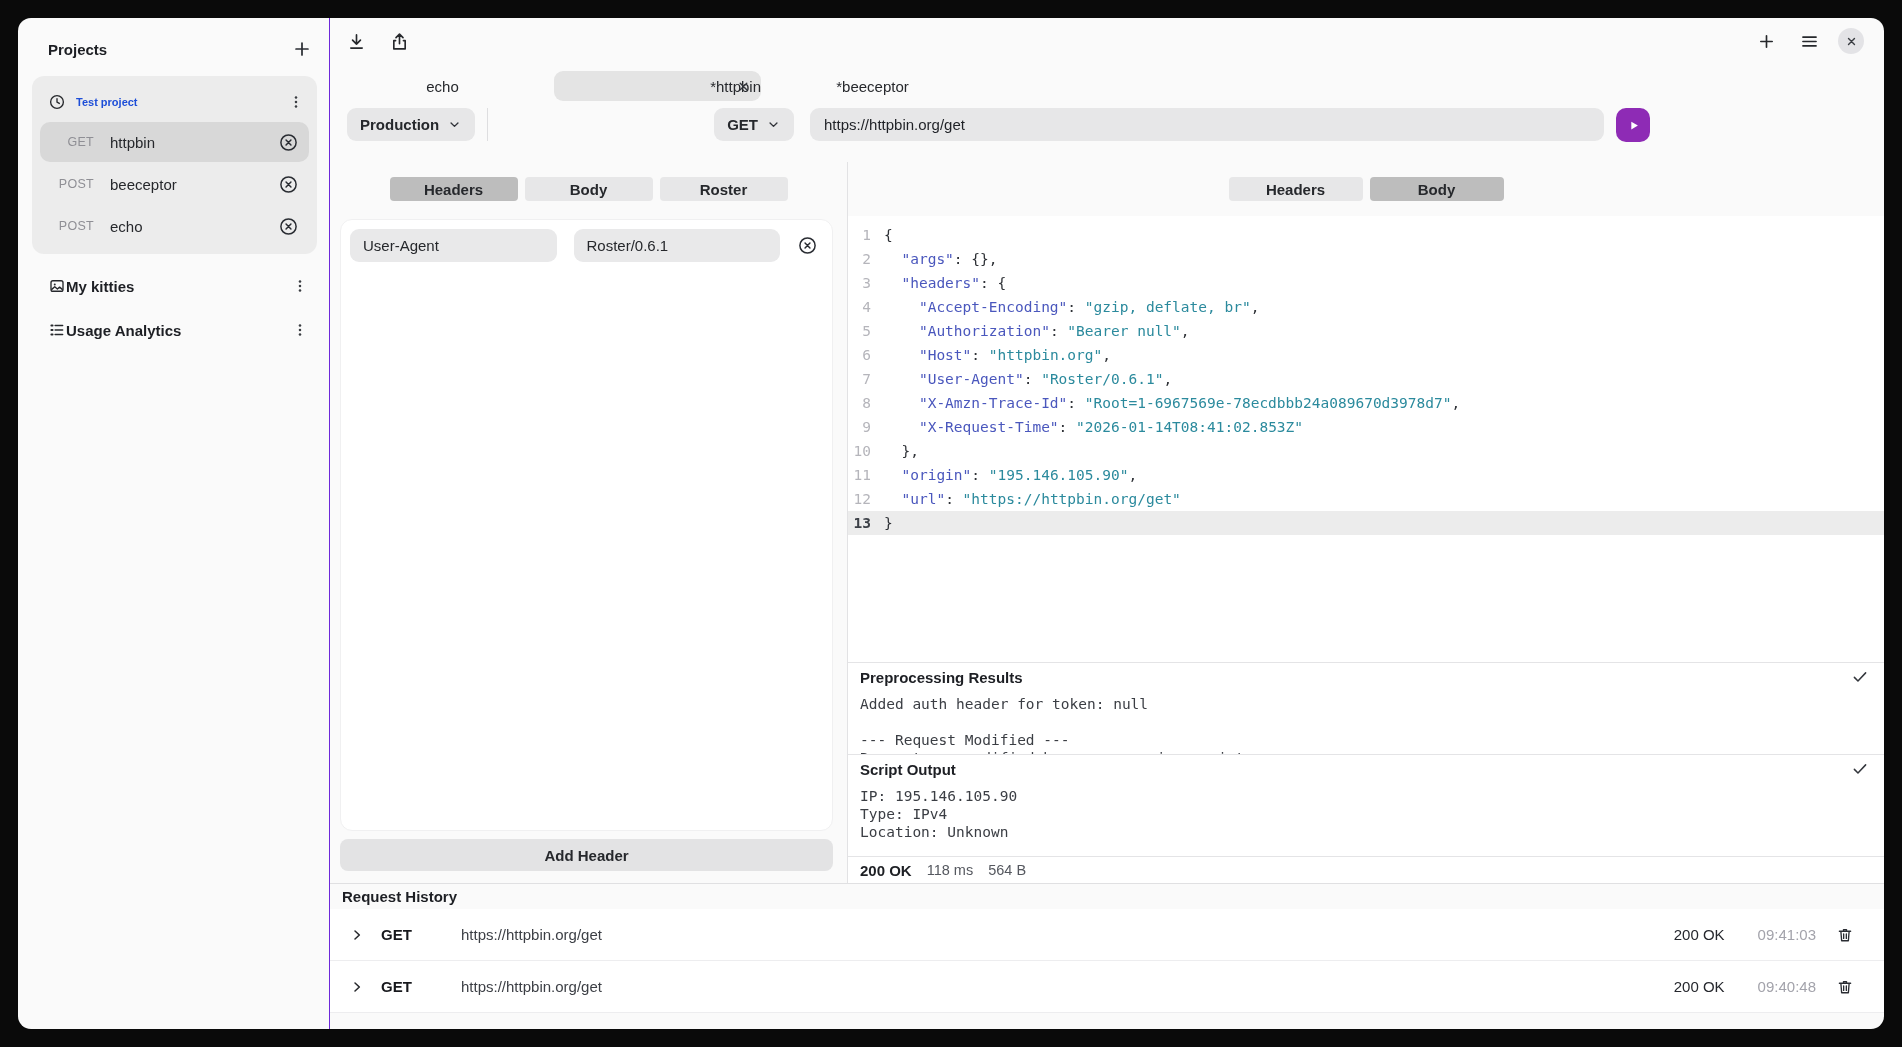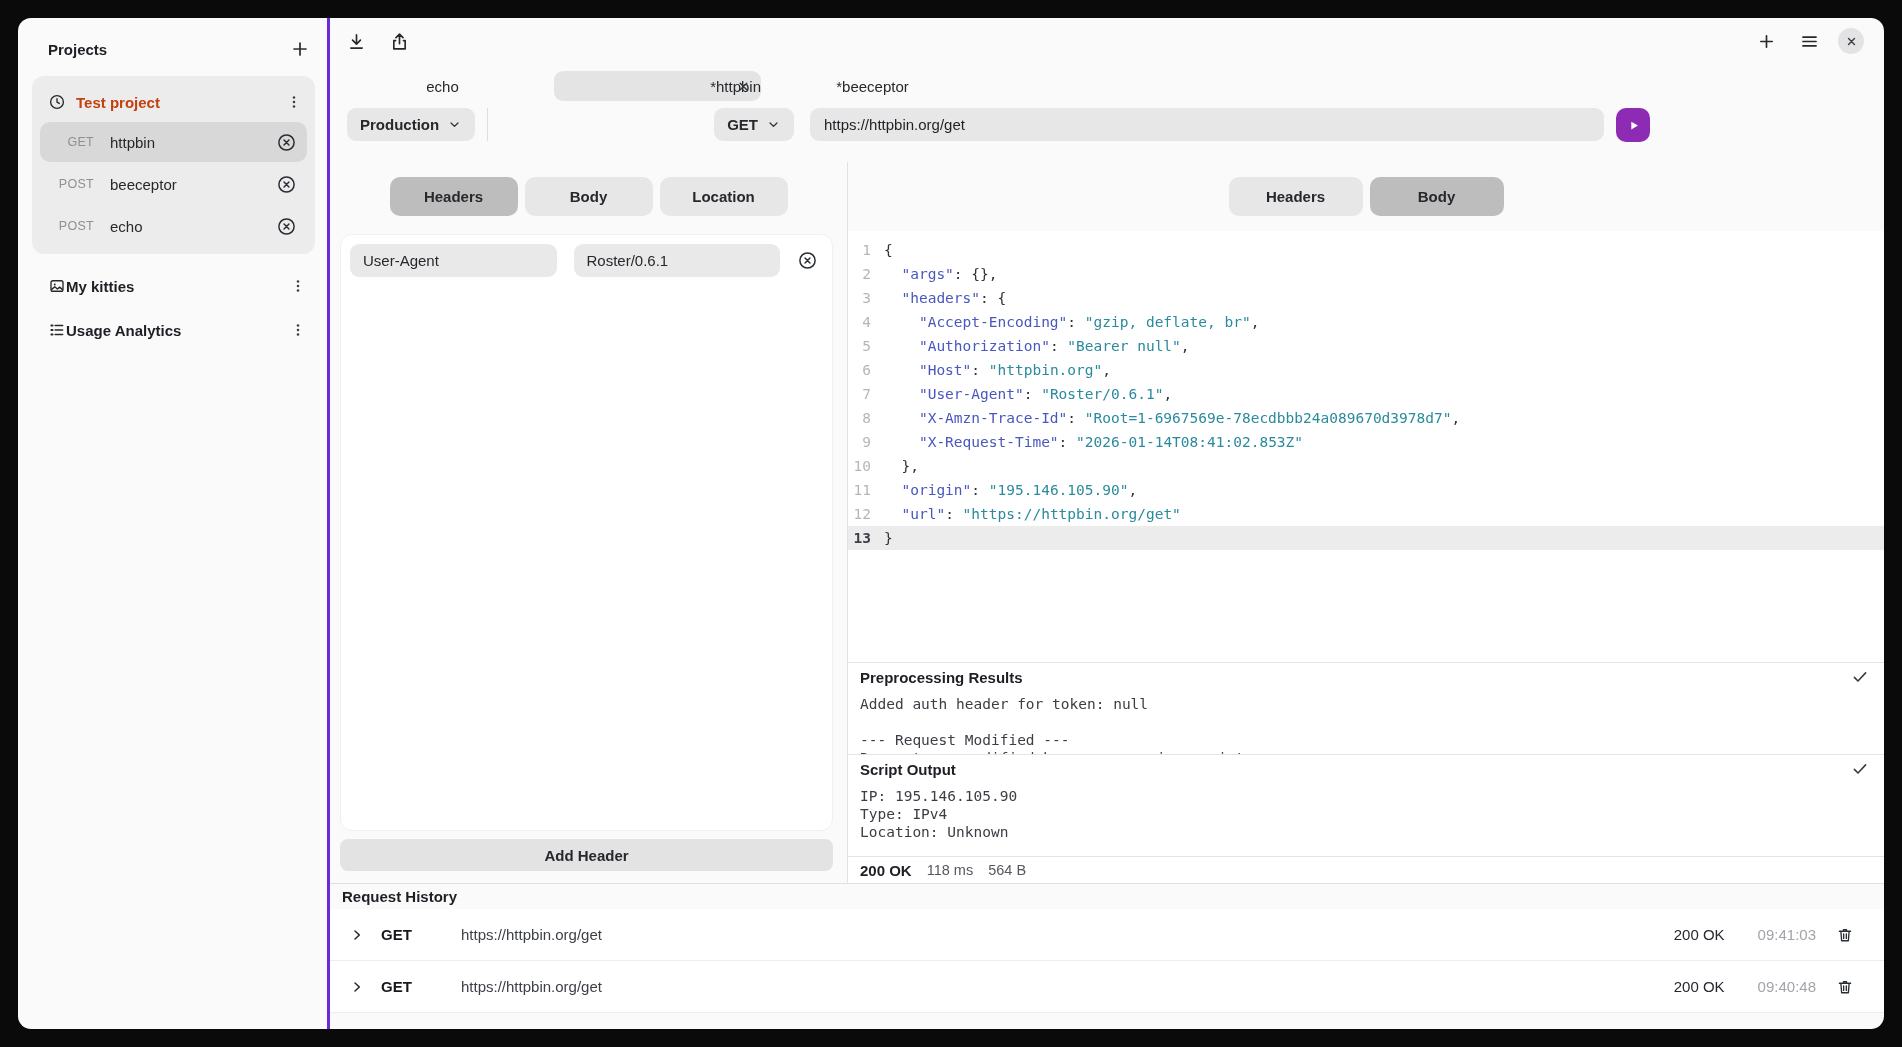--- a/index.html
+++ b/index.html
@@ -4,27 +4,27 @@
 <style>
   * { margin:0; padding:0; box-sizing:border-box; }
   html,body { width:1902px; height:1047px; }
   body { background:#0a0a0a; font-family:"Liberation Sans", sans-serif; -webkit-font-smoothing:antialiased; }
   svg { display:block; }
   button { font-family:inherit; background:none; border:none; cursor:pointer; color:inherit; }
 
   .window { position:absolute; inset:18px; background:#fafafa; border-radius:13px; overflow:hidden; display:flex; }
 
   
-  .sidebar { width:312px; flex-shrink:0; border-right:3px solid #6d28d9; padding:20px 12px 0 14px; display:flex; flex-direction:column; }
+  .sidebar { width:312px; flex-shrink:0; border-right:1px solid #6d28d9; padding:20px 12px 0 14px; display:flex; flex-direction:column; }
   .sb-head { display:flex; align-items:center; padding:0 4px 0 16px; }
   .sb-title { font-size:15px; font-weight:700; color:#1d1f24; }
   .sb-plus { margin-left:auto; color:#2a2d33; width:22px; height:22px; }
   .proj-card { margin-top:16px; background:#ececec; border-radius:12px; padding:8px; }
   .proj-head { height:36px; display:flex; align-items:center; gap:10px; padding:0 4px 0 8px; }
-  .proj-name { font-size:15px; font-weight:700; color:#c2410c; flex:1; }
+  .proj-name { font-size:11px; font-weight:700; color:#1d4ed8; flex:1; }
   .kebab { width:18px; height:18px; color:#3a3d42; }
   .proj-item { height:40px; margin-top:2px; border-radius:10px; display:flex; align-items:center; padding:0 10px 0 8px; }
   .proj-item.sel { background:#d8d8d8; }
   .pi-method { width:46px; text-align:right; font-size:12.5px; color:#8f8f95; letter-spacing:.3px; flex-shrink:0; }
   .pi-name { margin-left:16px; font-size:15px; color:#26282c; flex:1; }
   .remove-btn { width:21px; height:21px; color:#2a2d33; flex-shrink:0; }
   .sb-section { height:40px; display:flex; align-items:center; padding:0 8px 0 16px; margin-top:4px; }
   .sb-section:first-child { margin-top:12px; }
   .sb-sec-label { font-size:15px; font-weight:700; color:#1d1f24; flex:1; }
   .sb-icon { color:#26282c; }
@@ -48,21 +48,21 @@
   .method-btn { font-weight:700; }
   .vdiv { width:1px; height:33px; background:#dedee0; margin-left:12px; }
   .req-spacer { width:226px; }
   .chev { width:15px; height:15px; color:#33363c; }
   .url-input { flex:1; height:33px; margin-left:16px; border:none; outline:none; border-radius:9px; background:#e7e7e8; padding:0 14px; font-size:15px; color:#1f2126; min-width:0; }
   .send-btn { width:34px; height:34px; margin-left:12px; border-radius:10px; background:var(--accent,#8e2bb5); display:flex; align-items:center; justify-content:center; }
 
   .content { flex:1; display:flex; min-height:0; }
   .left-panel { width:518px; flex-shrink:0; border-right:1px solid #e2e2e4; display:flex; flex-direction:column; min-height:0; }
   .ptabs { display:flex; gap:7px; justify-content:center; margin-top:15px; }
-  .ptab { height:39px; border-radius:10px; background:#e7e7e8; display:flex; align-items:center; justify-content:center; font-size:15px; font-weight:700; color:#26282c; }
+  .ptab { height:24px; border-radius:4px; background:#e7e7e8; display:flex; align-items:center; justify-content:center; font-size:15px; font-weight:700; color:#26282c; }
   .ptab.active { background:#bdbdbd; }
   #req-tabs .ptab { width:128px; }
   #resp-tabs .ptab { width:134px; }
   .hdr-card { flex:1; margin:18px 14px 0 10px; background:#fff; border:1px solid #f0f0f1; border-radius:12px; padding:9px; min-height:0; }
   .hdr-row { display:flex; align-items:center; gap:17px; padding-right:5px; }
   .hdr-input { flex:1; height:33px; border:none; outline:none; border-radius:9px; background:#e9e9ea; padding:0 13px; font-size:15px; color:#26282c; min-width:0; }
   .add-header-btn { height:32px; margin:8px 14px 12px 10px; border-radius:8px; background:#e3e3e4; font-size:15px; font-weight:700; color:#26282c; }
 
   .right-panel { flex:1; display:flex; flex-direction:column; min-width:0; min-height:0; }
   .code { flex:1; min-height:0; overflow:hidden; background:#fff; margin-top:15px; padding-top:7px; font-family:"DejaVu Sans Mono", monospace; font-size:14.5px; }
@@ -278,21 +278,21 @@
 
       <section class="left-panel">
         <div class="ptabs" id="req-tabs">
             <button class="ptab active">
               <span>Headers</span>
             </button>
             <button class="ptab">
               <span>Body</span>
             </button>
             <button class="ptab">
-              <span>Location</span>
+              <span>Roster</span>
             </button>
           </div>
         <div class="hdr-card">
           <div id="hdr-rows">
               <div class="hdr-row">
     <input class="hdr-input" value="User-Agent" style="">
     <input class="hdr-input" value="Roster/0.6.1" style="">
     <button class="remove-btn">
       <svg viewBox="0 0 24 24" fill="none" stroke="currentColor" stroke-width="1.7" stroke-linecap="round">
                     <circle cx="12" cy="12" r="8.7"></circle>

